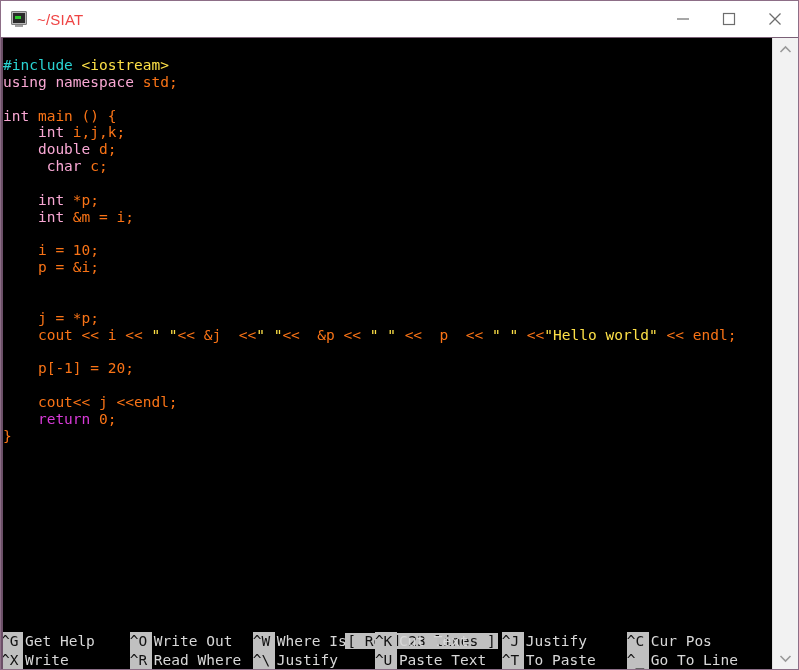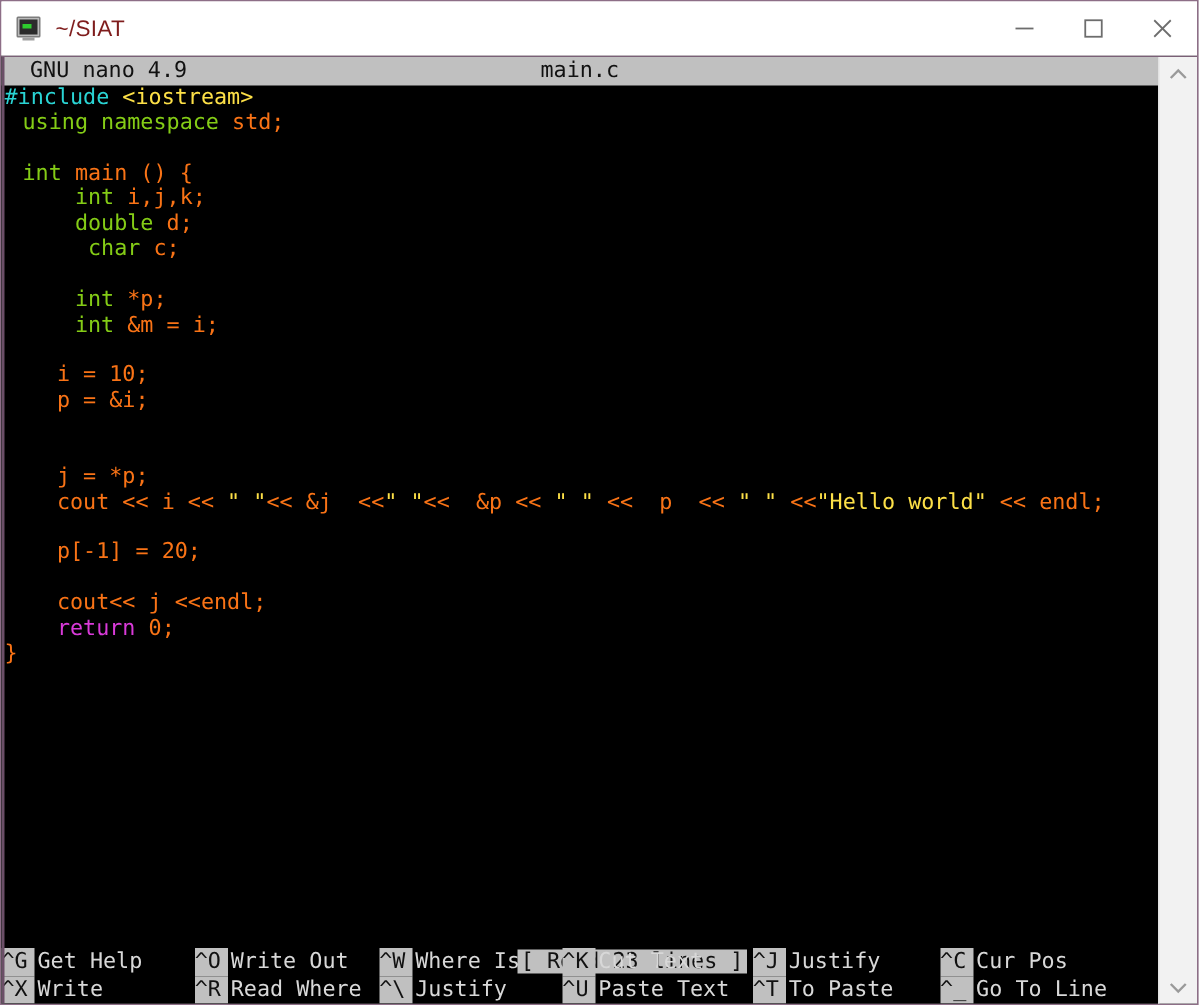--- a/index.html
+++ b/index.html
@@ -70,21 +70,21 @@
   }
   .term-icon .stand {
     position: absolute;
     left: 5px; top: 15px;
     width: 8px; height: 2px;
     background: #a0a0a0;
   }
   #title-text {
     font-family: "Liberation Sans", sans-serif;
     font-size: 15px;
-    color: #7f1d1d;
+    color: #ef4444;
     letter-spacing: 0.2px;
   }
   #window-controls {
     position: absolute;
     right: 0;
     top: 0;
     height: 36px;
     display: flex;
     align-items: center;
   }
@@ -144,21 +144,21 @@
     color: #d8d8d8;
     font-family: "DejaVu Sans Mono", monospace;
     font-size: 14.5px;
     line-height: 16.85px;
     white-space: pre;
     padding-left: 2px;
     overflow: hidden;
   }
   #code-area .line { height: 16.85px; }
   .tok-white  { color: #f97316; }
-  .tok-green  { color: #84cc16; margin-left: 12px; }
+  .tok-green  { color: #f9a8d4; }
   .tok-cyan   { color: #2ad4d4; }
   .tok-yellow { color: #fde047; }
   .tok-mag    { color: #d93ad9; }
 
   
   #status-row {
     position: absolute;
     left: 0; right: 0;
     bottom: 37px;
     height: 19px;
@@ -280,24 +280,20 @@
           </svg>
       </div>
     </div>
   </div>
 
   <div id="terminal-wrap">
 
     <div id="terminal">
       <div id="left-edge"></div>
 
-      <div id="nano-header">
-        <span id="nano-version">GNU nano 4.9</span>
-        <span id="nano-filename">main.c</span>
-      </div>
 
       <div id="code-area"><div class="line"><span class="tok-cyan">#include </span><span class="tok-yellow">&lt;iostream&gt;</span></div><div class="line"><span class="tok-green">using namespace </span><span class="tok-white">std;</span></div><div class="line">&nbsp;</div><div class="line"><span class="tok-green">int </span><span class="tok-white">main () {</span></div><div class="line"><span class="tok-white">    </span><span class="tok-green">int </span><span class="tok-white">i,j,k;</span></div><div class="line"><span class="tok-white">    </span><span class="tok-green">double </span><span class="tok-white">d;</span></div><div class="line"><span class="tok-white">     </span><span class="tok-green">char </span><span class="tok-white">c;</span></div><div class="line">&nbsp;</div><div class="line"><span class="tok-white">    </span><span class="tok-green">int </span><span class="tok-white">*p;</span></div><div class="line"><span class="tok-white">    </span><span class="tok-green">int </span><span class="tok-white">&amp;m = i;</span></div><div class="line">&nbsp;</div><div class="line"><span class="tok-white">    i = 10;</span></div><div class="line"><span class="tok-white">    p = &amp;i;</span></div><div class="line">&nbsp;</div><div class="line">&nbsp;</div><div class="line"><span class="tok-white">    j = *p;</span></div><div class="line"><span class="tok-white">    cout &lt;&lt; i &lt;&lt; </span><span class="tok-yellow">" "</span><span class="tok-white">&lt;&lt; &amp;j  &lt;&lt;</span><span class="tok-yellow">" "</span><span class="tok-white">&lt;&lt;  &amp;p &lt;&lt; </span><span class="tok-yellow">" "</span><span class="tok-white"> &lt;&lt;  p  &lt;&lt; </span><span class="tok-yellow">" "</span><span class="tok-white"> &lt;&lt;</span><span class="tok-yellow">"Hello world"</span><span class="tok-white"> &lt;&lt; endl;</span></div><div class="line">&nbsp;</div><div class="line"><span class="tok-white">    p[-1] = 20;</span></div><div class="line">&nbsp;</div><div class="line"><span class="tok-white">    cout&lt;&lt; j &lt;&lt;endl;</span></div><div class="line"><span class="tok-white">    </span><span class="tok-mag">return </span><span class="tok-white">0;</span></div><div class="line"><span class="tok-white">}</span></div></div>
 
       <div id="status-row">
         <span id="status-msg">[ Read 23 lines ]</span>
       </div>
 
       <div id="shortcut-bar">
           <div class="sc-col c0">
             <div class="sc-item"><span class="sc-key">^G</span><span class="sc-label">Get Help</span></div>

